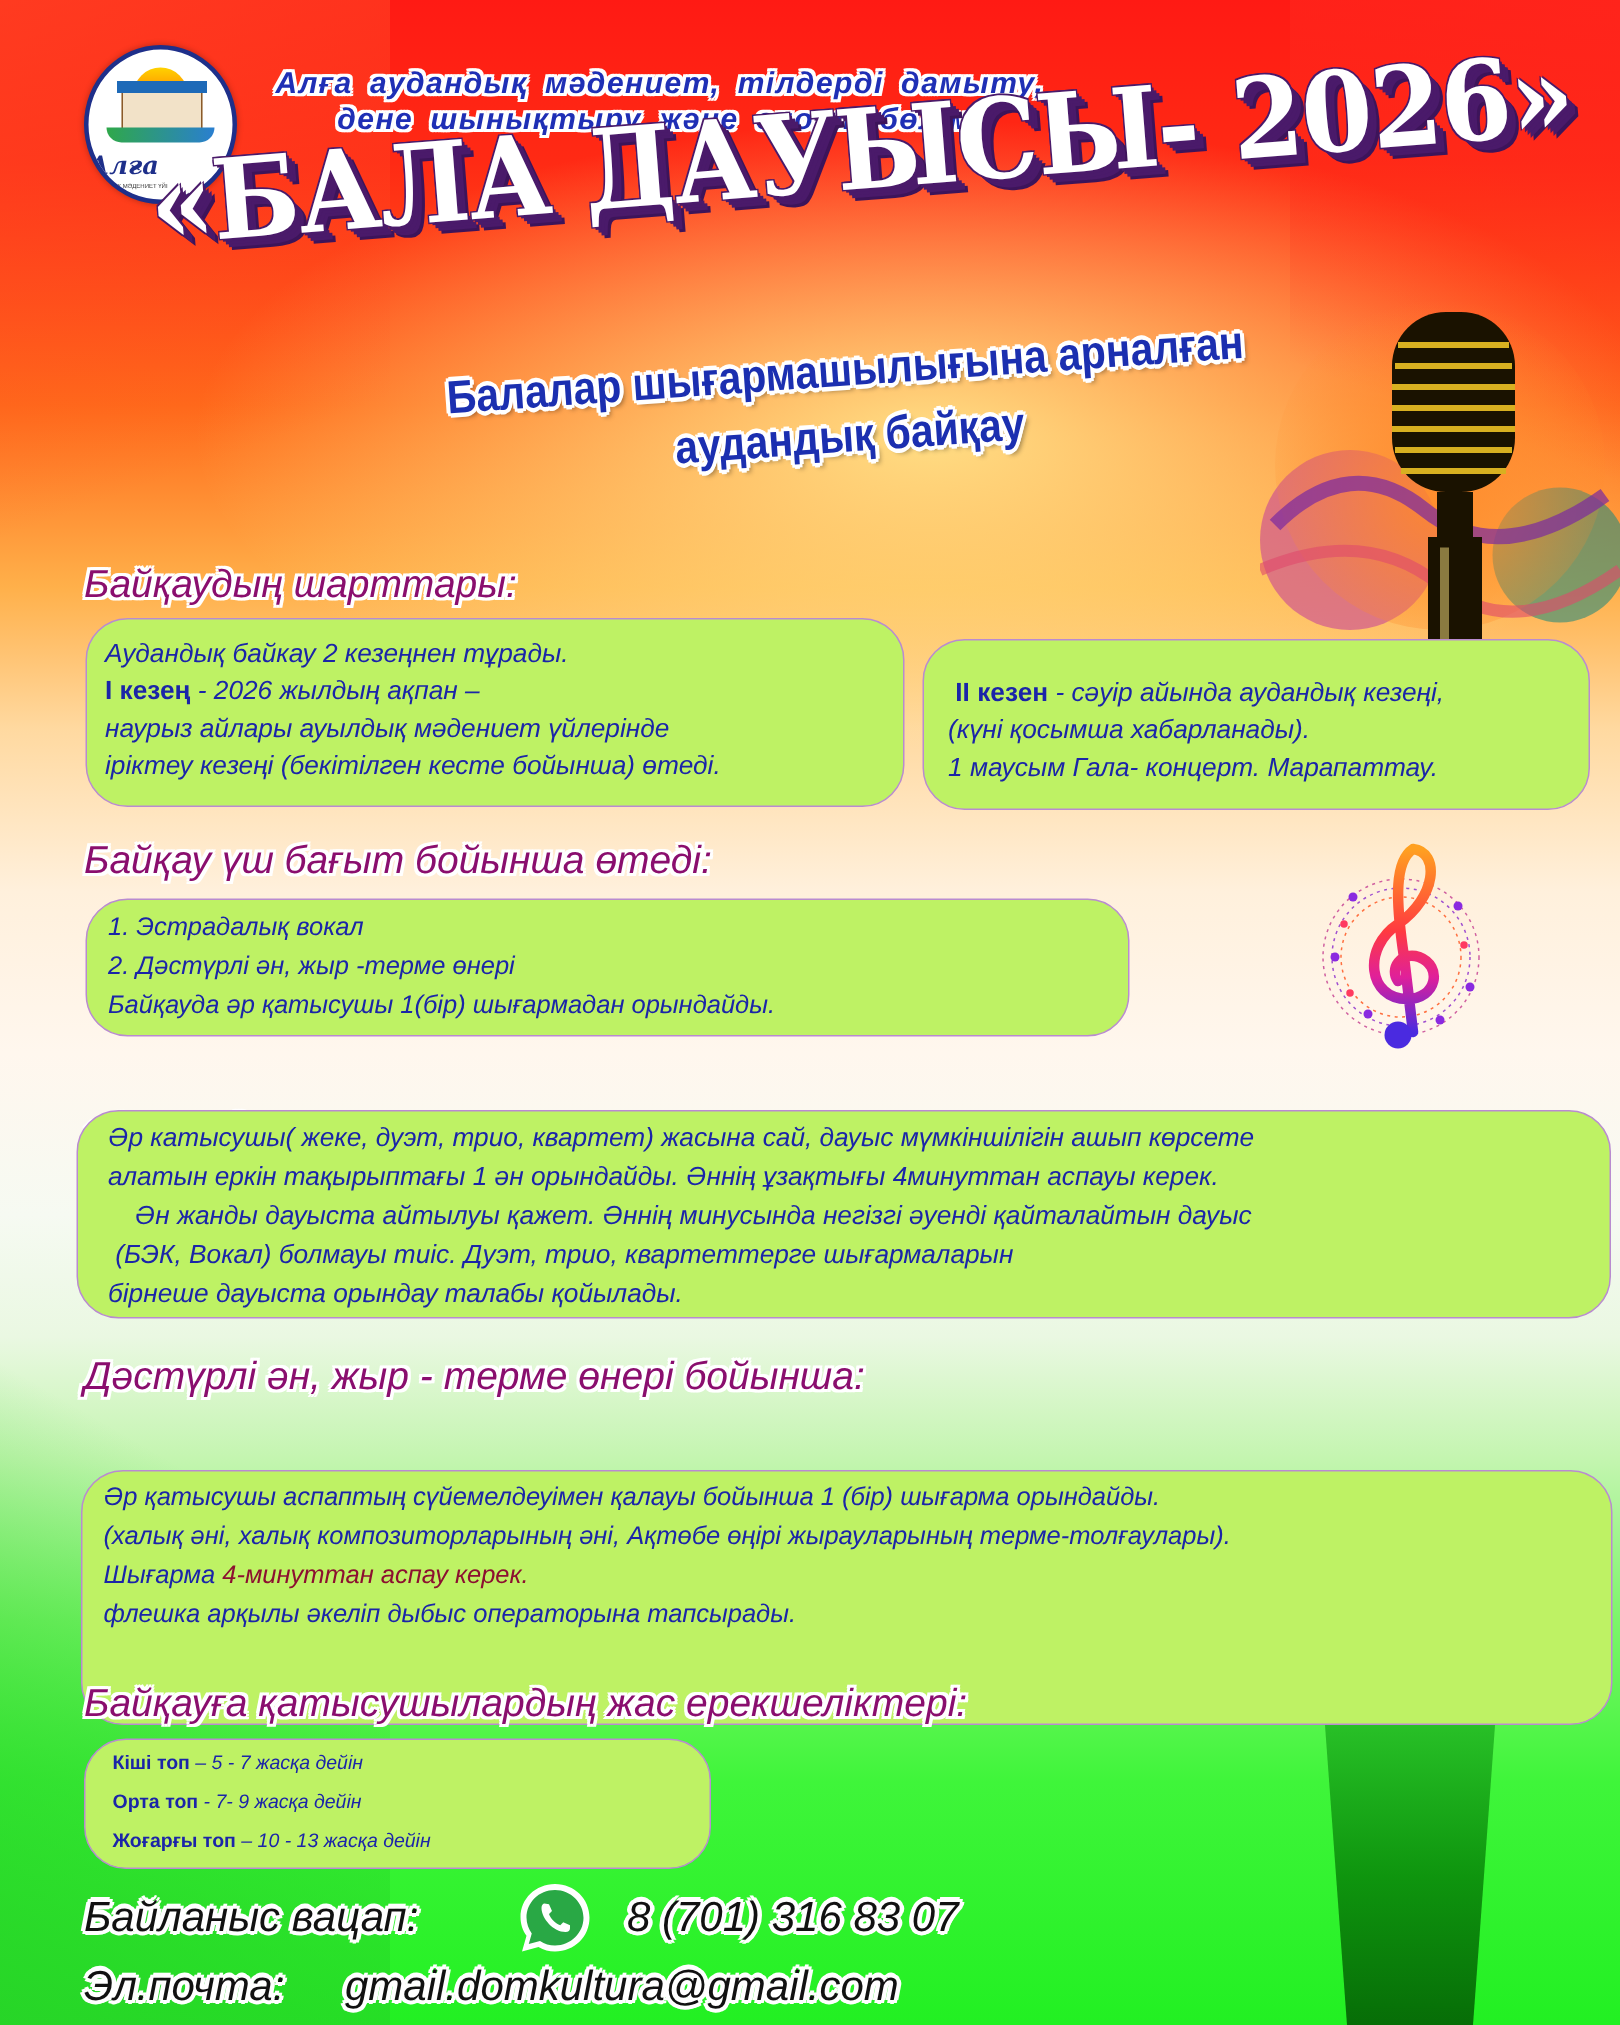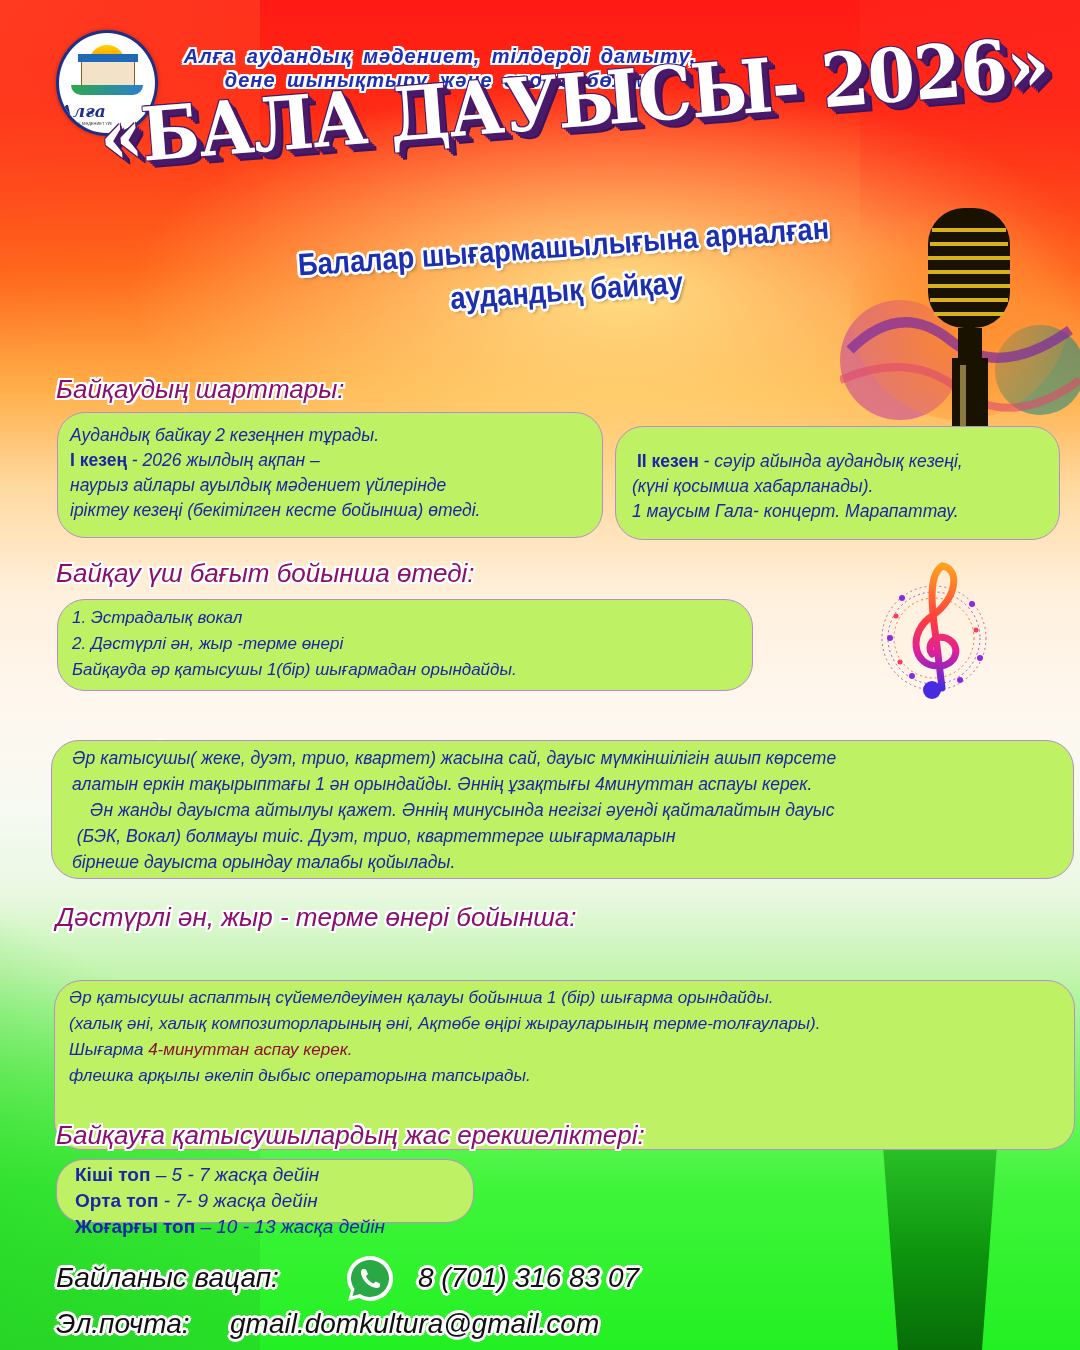--- a/index.html
+++ b/index.html
@@ -169,21 +169,21 @@
 
 <div class="box" style="left:54px; top:939px; width:1021px; height:170px; padding:4px 0 0 14px; line-height:26px; font-size:17px;margin-top:41px;">
   <p>Әр қатысушы аспаптың сүйемелдеуімен қалауы бойынша 1 (бір) шығарма орындайды.</p>
   <p>(халық әні, халық композиторларының әні, Ақтөбе өңірі жырауларының терме-толғаулары).</p>
   <p><span>Шығарма </span><span class="red">4-минуттан аспау керек.</span></p>
   <p>флешка арқылы әкеліп дыбыс операторына тапсырады.</p>
 </div>
 
 <div class="heading" style="left:56px; top:1120px;">Байқауға қатысушылардың жас ерекшеліктері:</div>
 
-<div class="box" style="left:56px; top:1159px; width:418px; height:64px; padding:2px 0 0 18px; line-height:26px; font-size:19px;">
+<div class="box" style="left:56px; top:1159px; width:418px; height:87px; padding:2px 0 0 18px; line-height:26px; font-size:13px;">
   <p><span class="b">Кіші топ</span><span> – 5 - 7 жасқа дейін</span></p>
   <p><span class="b">Орта топ</span><span> - 7- 9 жасқа дейін</span></p>
   <p><span class="b">Жоғарғы топ</span><span> – 10 - 13 жасқа дейін</span></p>
 </div>
 
 <div class="contact" style="left:56px; top:1262px;">Байланыс вацап:</div>
 
 <svg class="wa" viewBox="0 0 52 52">
   <path d="M26 3 C13 3 3 13 3 25 C3 30 4.5 34 7 37.5 L4 48 L15 45 C18.5 47 22 48 26 48 C39 48 49 38 49 25.5 C49 13 39 3 26 3 Z" fill="#fff"></path>
   <path d="M26 7 C15 7 7 15.5 7 25.5 C7 29.5 8.5 33 10.5 36 L8.5 43 L16 41 C19 43 22.5 44 26 44 C36.5 44 45 35.5 45 25.5 C45 15.5 36.5 7 26 7 Z" fill="#29a845"></path>

